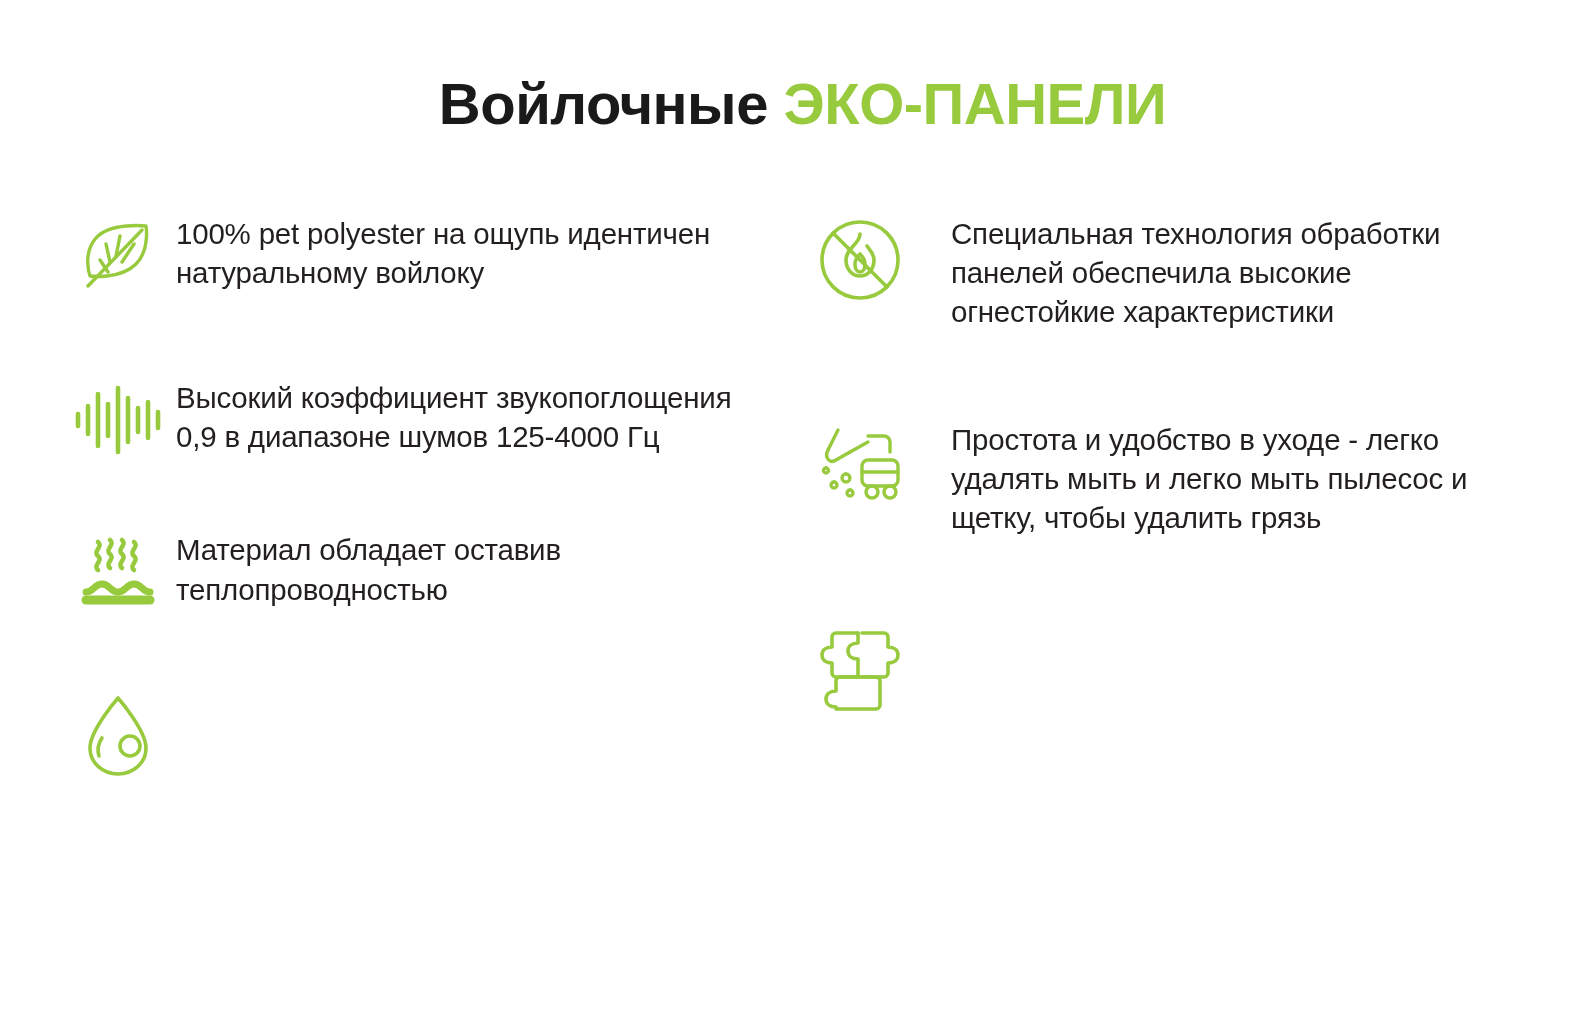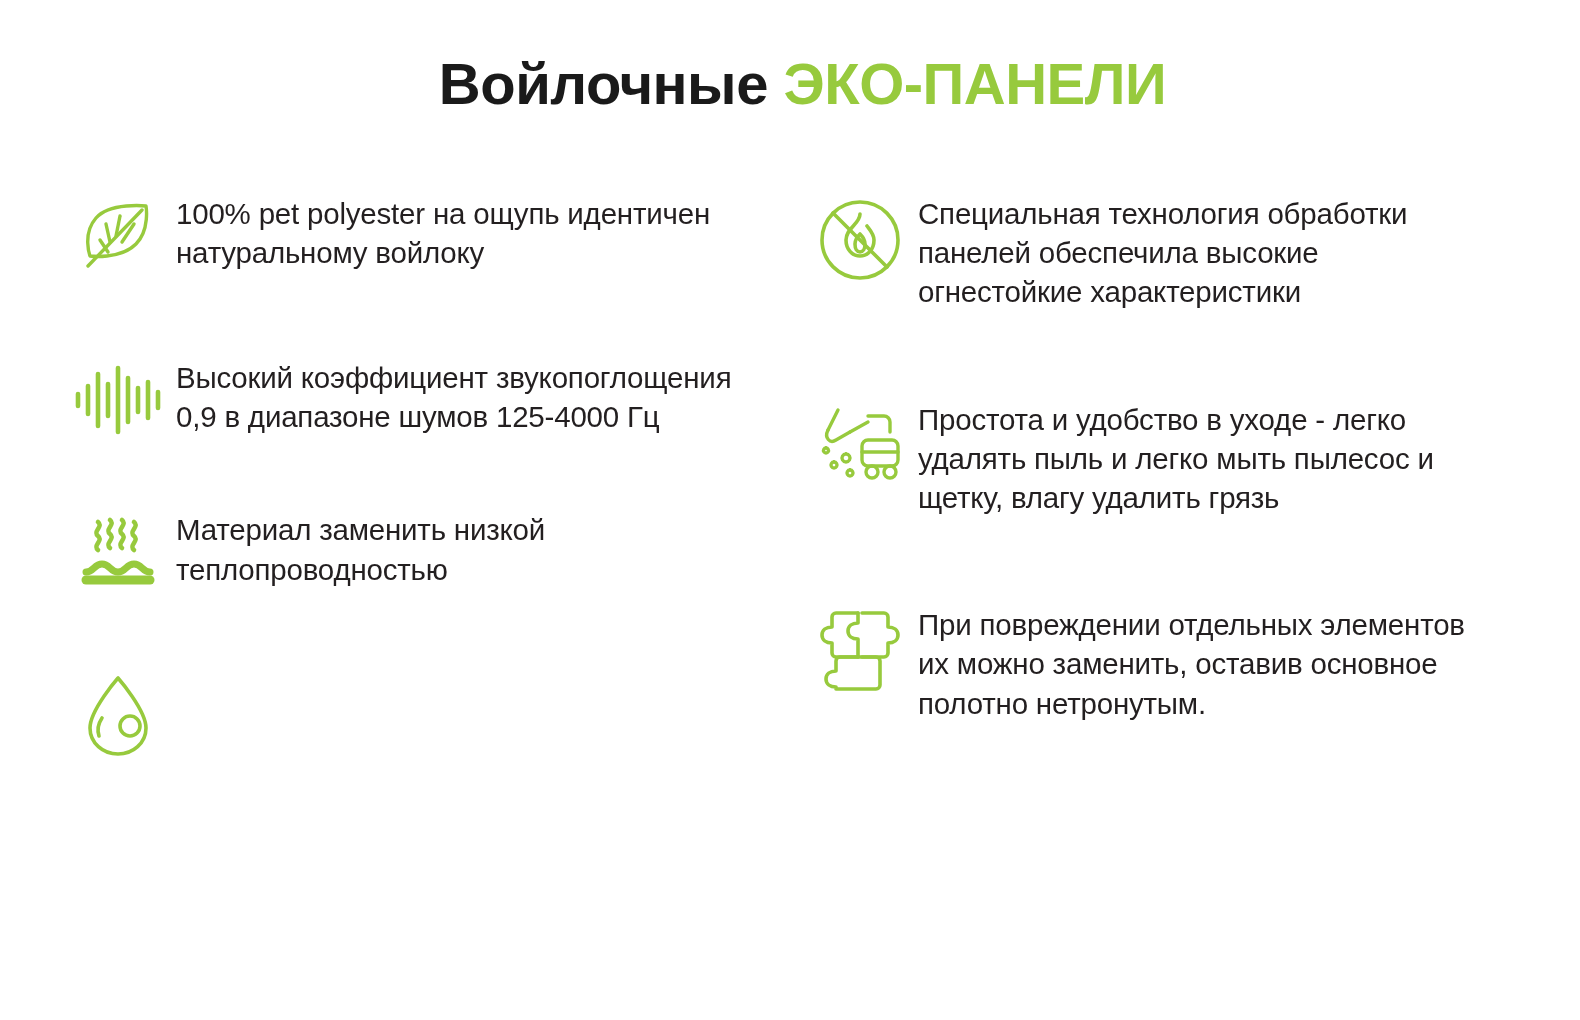--- a/index.html
+++ b/index.html
@@ -15,21 +15,21 @@
     color: #231f20;
     overflow: hidden;
   }
   .page {
     position: relative;
     width: 1580px;
     height: 1020px;
   }
   .title {
     text-align: center;
-    padding-top: 52px;
+    padding-top: 72px;
     font-size: 58px;
     font-weight: bold;
     letter-spacing: -0.5px;
     line-height: 1.1;
     white-space: nowrap;
     margin-left: 25px;
   }
   .title .dark { color: #1a1a1a; }
   .title .accent { color: #97ca3d; }
 
@@ -66,21 +66,21 @@
     padding-top: 2px;
   }
 
   
   .col.left .feature { margin-bottom: 78px; }
   .col.left .feature:nth-child(2) { margin-bottom: 72px; align-items: flex-end; }
   .col.left .feature:nth-child(3) { margin-bottom: 74px; }
   .col.left .feature:last-child { margin-bottom: 0; }
 
   
-  .col.right .feature { margin-bottom: 86px; }
+  .col.right .feature { margin-bottom: 86px; gap: 33px; }
   .col.right .feature:last-child { margin-bottom: 0; }
 
   .col.left .feature:nth-child(1) .feature-text { max-width: 580px; }
   .col.left .feature:nth-child(2) .feature-text { max-width: 580px; }
   .col.left .feature:nth-child(3) .feature-text { max-width: 540px; }
   .col.left .feature:nth-child(4) .feature-text { max-width: 580px; }
   .col.right .feature-text { max-width: 590px; }
 
   svg { display: block; }
 </style>
@@ -132,21 +132,21 @@
         <div class="icon-wrap">
           <svg width="84" height="84" viewBox="0 0 84 84" fill="none" stroke="#97ca3d" stroke-width="4.6" stroke-linecap="round" stroke-linejoin="round">
             <path d="M22 12c6 5-6 9 0 14s-6 9 0 14"></path>
             <path d="M34 10c6 5-6 9 0 14s-6 9 0 14"></path>
             <path d="M46 10c6 5-6 9 0 14s-6 9 0 14"></path>
             <path d="M58 12c6 5-6 9 0 14s-6 9 0 14"></path>
             <path d="M10 62c8 0 8-8 16-8s8 8 16 8 8-8 16-8 8 8 16 8" stroke-width="7"></path>
             <path d="M10 70h64" stroke-width="9"></path>
           </svg>
         </div>
-        <div class="feature-text">Материал заменить низкой теплопроводностью</div>
+        <div class="feature-text">Материал обладает оставив теплопроводностью</div>
       </div>
 
       <div class="feature">
         <div class="icon-wrap">
           <svg width="84" height="92" viewBox="0 0 84 92" fill="none" stroke="#97ca3d" stroke-width="3.6" stroke-linecap="round" stroke-linejoin="round">
             <path d="M42 8C42 8 14 40 14 58c0 15 13 26 28 26s28-11 28-26C70 40 42 8 42 8Z"></path>
             <circle cx="54" cy="56" r="10"></circle>
             <path d="M26 48c-4 6-5 12-3 18"></path>
           </svg>
         </div>
@@ -178,31 +178,30 @@
             <rect x="50" y="40" width="36" height="26" rx="6"></rect>
             <path d="M50 52h36"></path>
             <circle cx="60" cy="72" r="6"></circle>
             <circle cx="78" cy="72" r="6"></circle>
             <path d="M34 54a4 4 0 1 1-.01 0"></path>
             <path d="M22 62a3 3 0 1 1-.01 0"></path>
             <path d="M38 70a3 3 0 1 1-.01 0"></path>
             <path d="M14 48a2.5 2.5 0 1 1-.01 0"></path>
           </svg>
         </div>
-        <div class="feature-text">Простота и удобство в уходе - легко удалять пыль и легко мыть пылесос и щетку, влагу удалить грязь</div>
+        <div class="feature-text">Простота и удобство в уходе - легко удалять мыть и легко мыть пылесос и щетку, чтобы удалить грязь</div>
       </div>
 
       <div class="feature">
         <div class="icon-wrap">
           <svg width="92" height="92" viewBox="0 0 92 92" fill="none" stroke="#97ca3d" stroke-width="3.6" stroke-linecap="round" stroke-linejoin="round">
             <path d="M44 8H22a4 4 0 0 0-4 4v10c-6 0-10 3-10 8s4 8 10 8v10a4 4 0 0 0 4 4h22"></path>
             <path d="M48 8h22a4 4 0 0 1 4 4v10c6 0 10 3 10 8s-4 8-10 8v10a4 4 0 0 1-4 4H48"></path>
             <path d="M44 8v10c-6 0-10 3-10 8s4 8 10 8v18"></path>
             <path d="M48 52H26a4 4 0 0 0-4 4v10c-6 0-10 3-10 8s4 8 10 8v2h40a4 4 0 0 0 4-4V56a4 4 0 0 0-4-4Z"></path>
           </svg>
         </div>
-        <div class="feature-text">При повреждении отдельных элементов их можно заменить, оставив основное полотно нетронутым.</div>
       </div>
 
     </div>
 
   </div>
 </div>
 
 </body></html>

